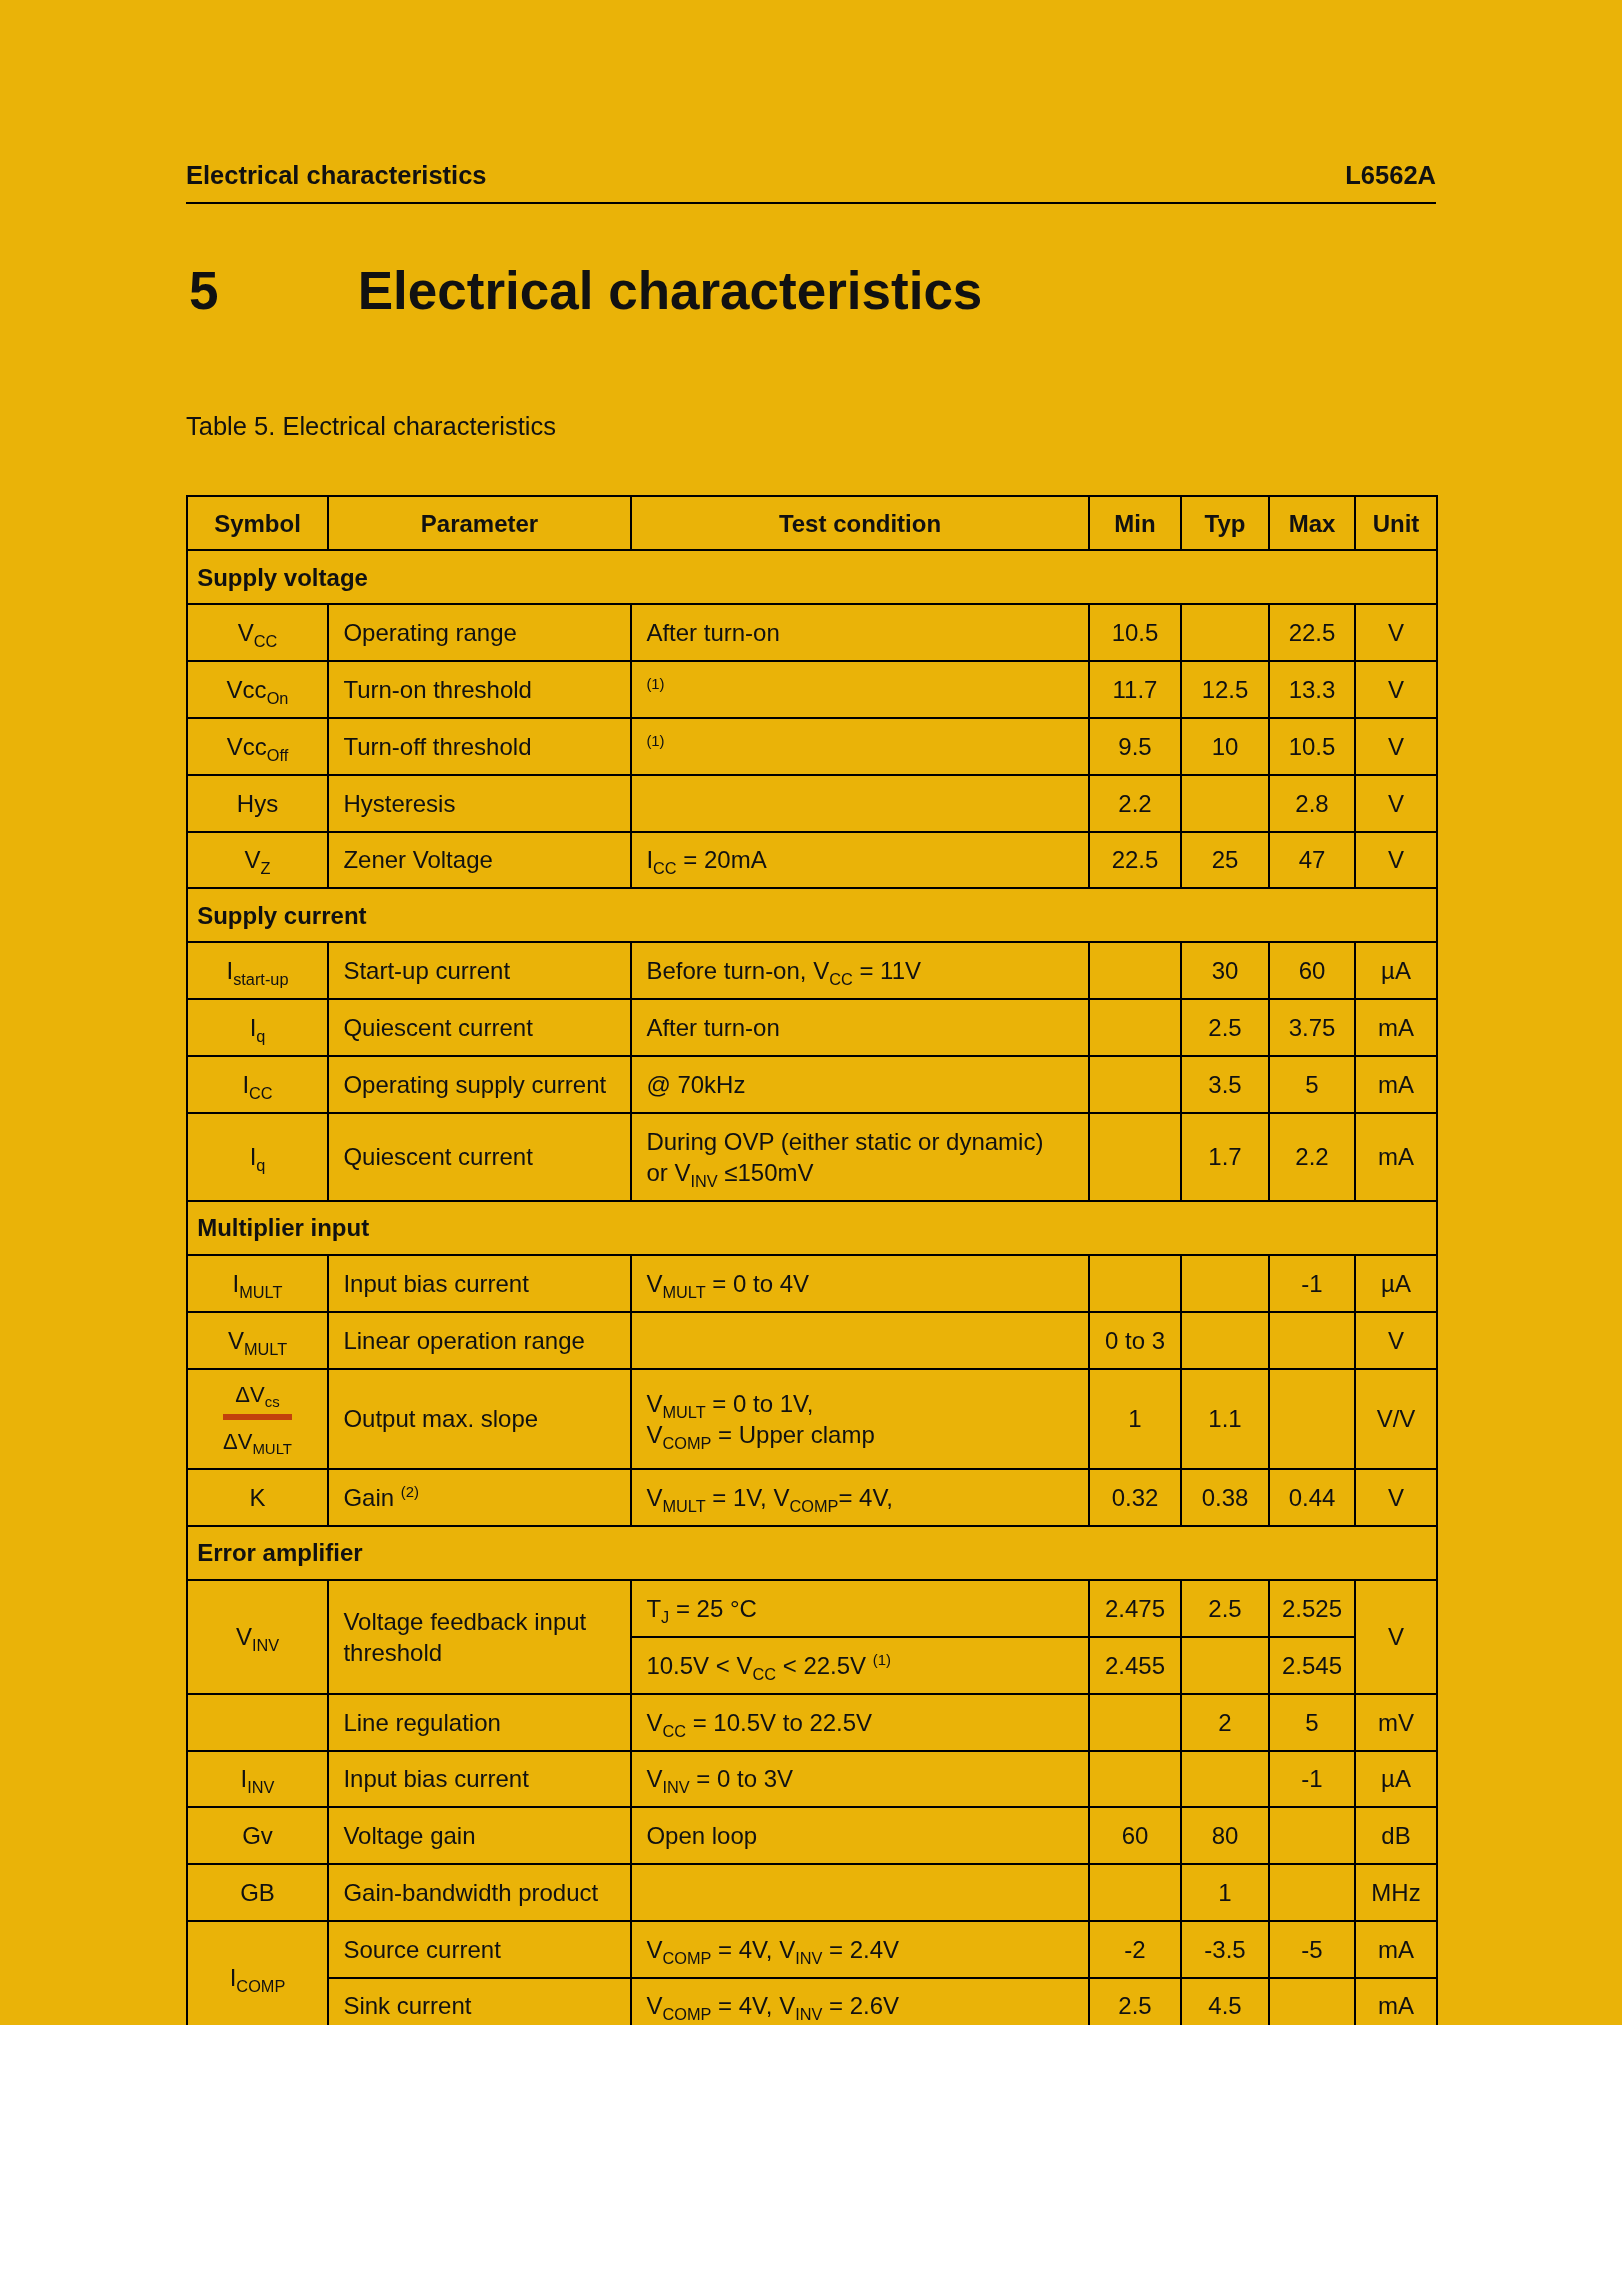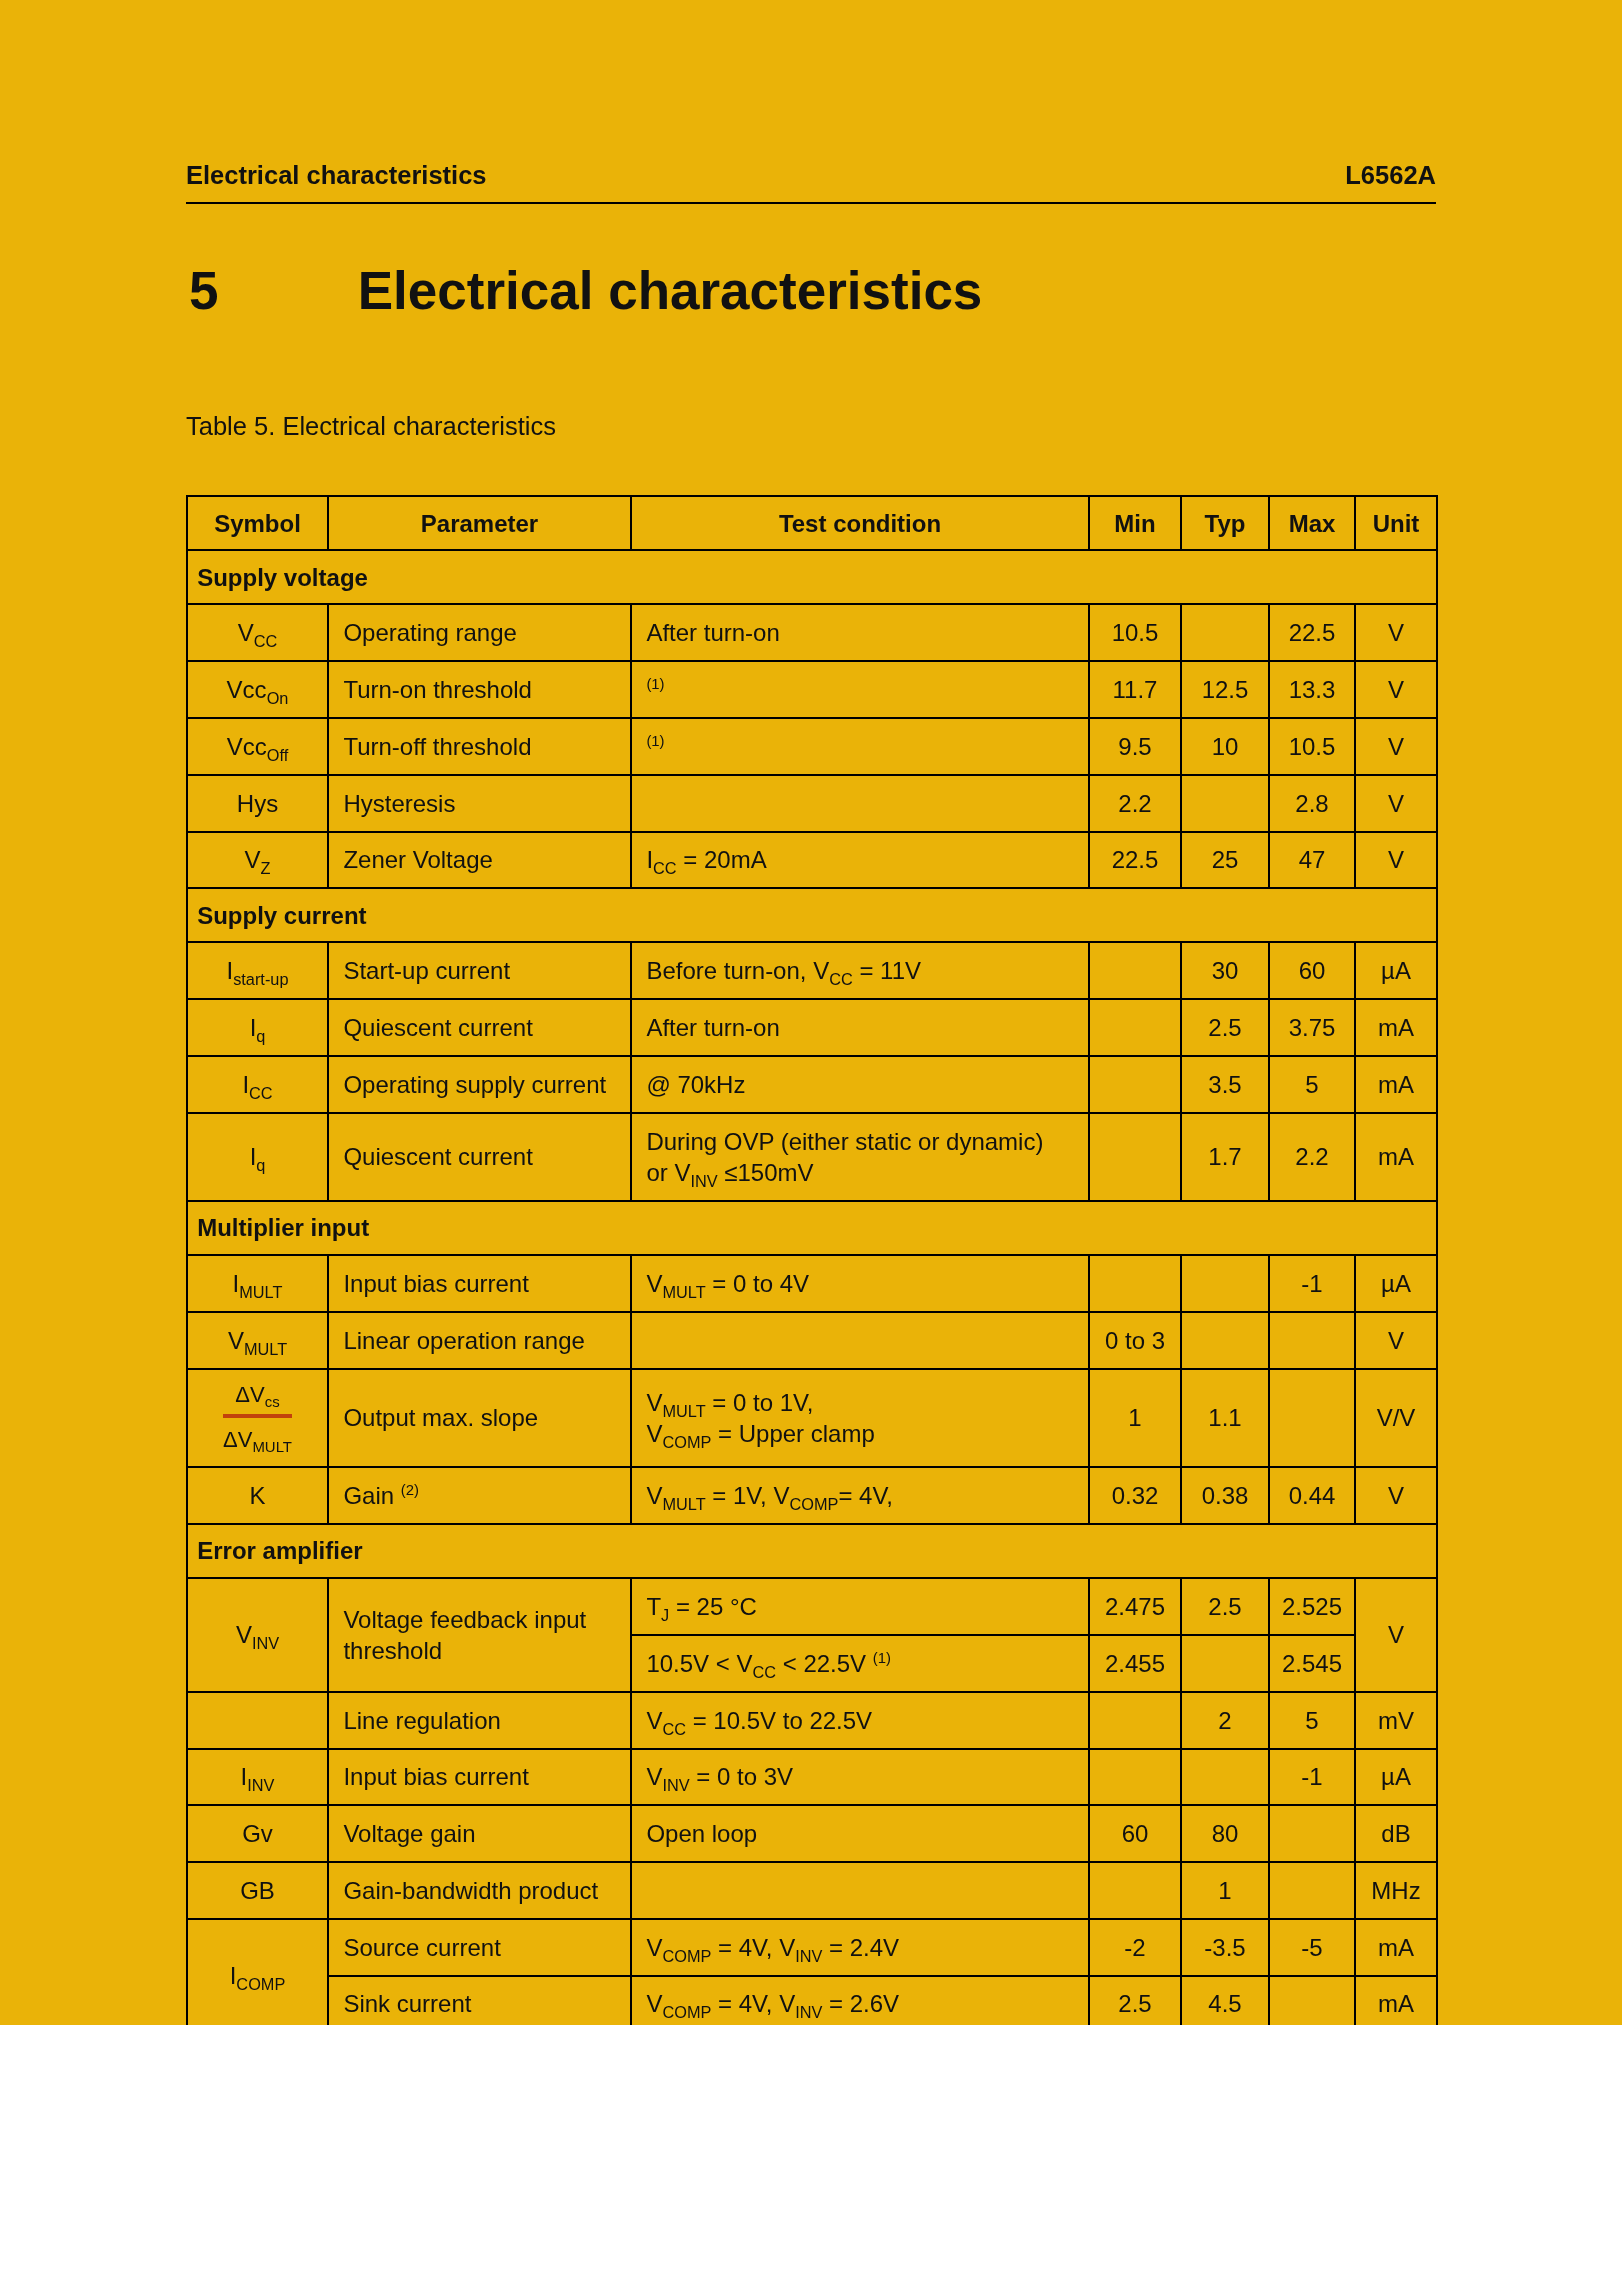--- a/index.html
+++ b/index.html
@@ -46,21 +46,21 @@
     word-wrap:break-word;
   }
   .spec th{padding:10.5px 5.2px;}
   .spec td.left{text-align:left;padding-left:14.4px;margin-top:27px;}
   .spec tr.section-row td{
     font-weight:bold;text-align:left;padding:10.5px 9.2px 10.5px 9.2px;margin-top:45px;
   }
   sub{font-size:68%;line-height:0;}
   sup{font-size:62%;line-height:0;}
   .frac{display:inline-block;vertical-align:middle;text-align:center;font-size:22px;}
-  .fnum{display:block;border-bottom:4px solid #c2410c;padding:0 6.5px 3.9px 6.5px;}
+  .fnum{display:block;border-bottom:6px solid #c2410c;padding:0 6.5px 3.9px 6.5px;}
   .fden{display:block;padding-top:8px;}
   .footer{
     position:absolute;left:186px;width:1250px;top:2073px;height:89px;
     display:flex;justify-content:space-between;align-items:flex-end;
     border-bottom:2px solid #000;
     padding-bottom:5.2px;
     font-size:24px;
   }
   .footer .pageno{padding-bottom:3.9px;}
 </style>

